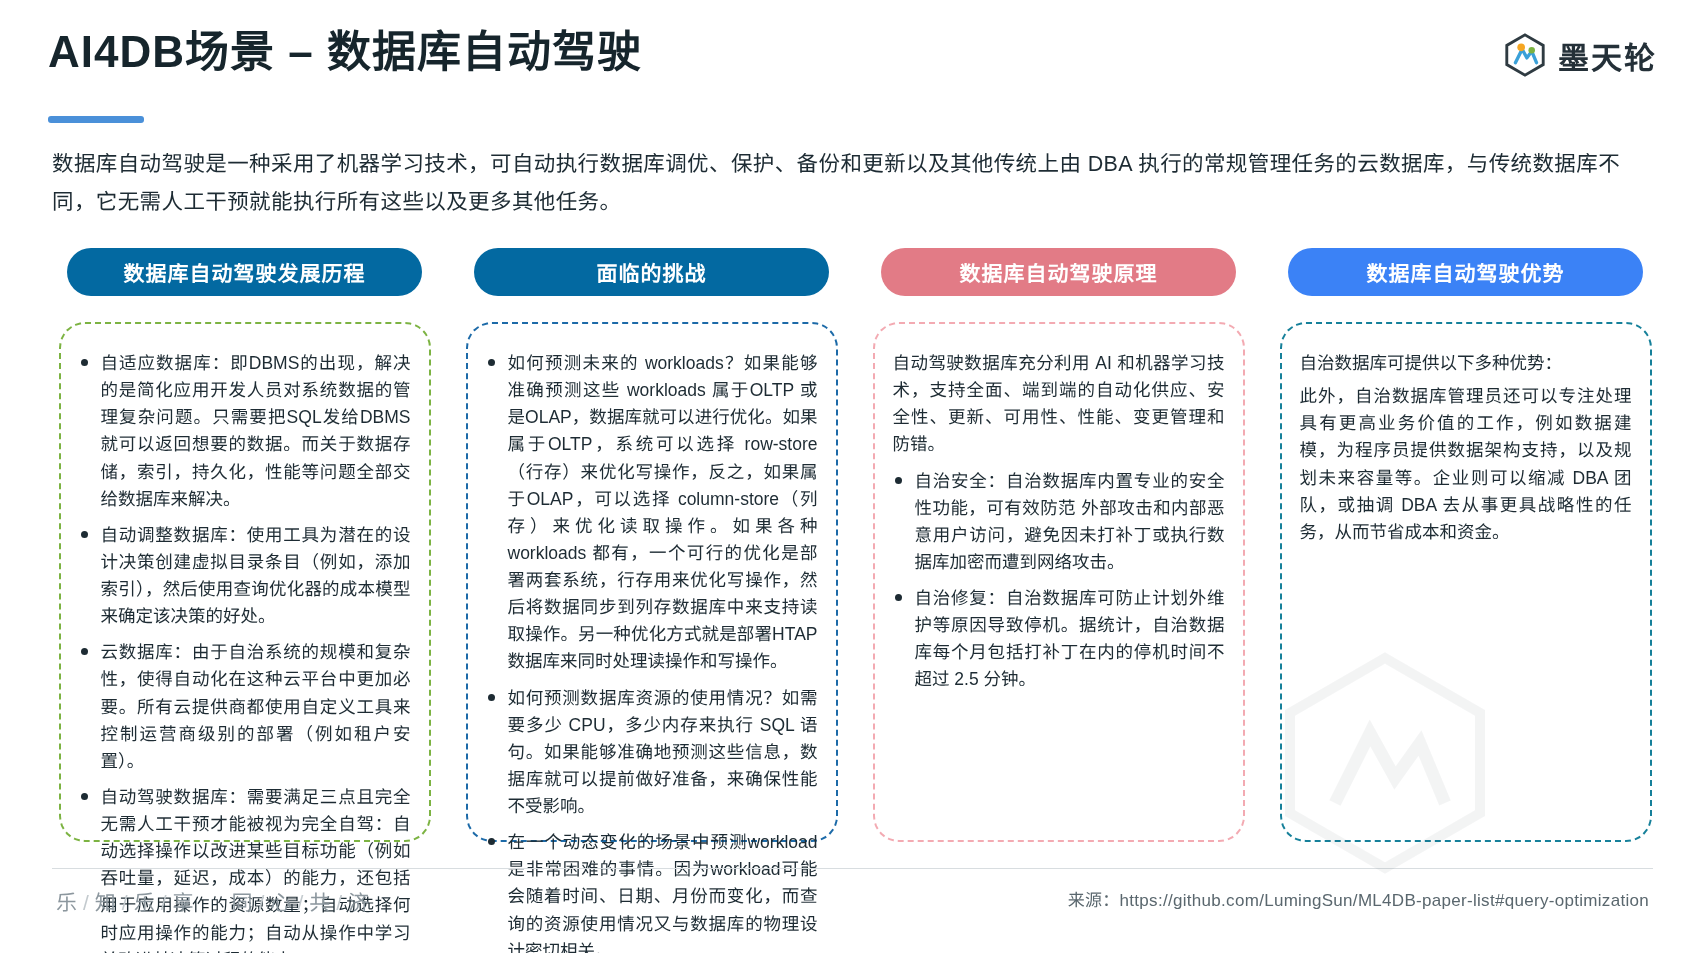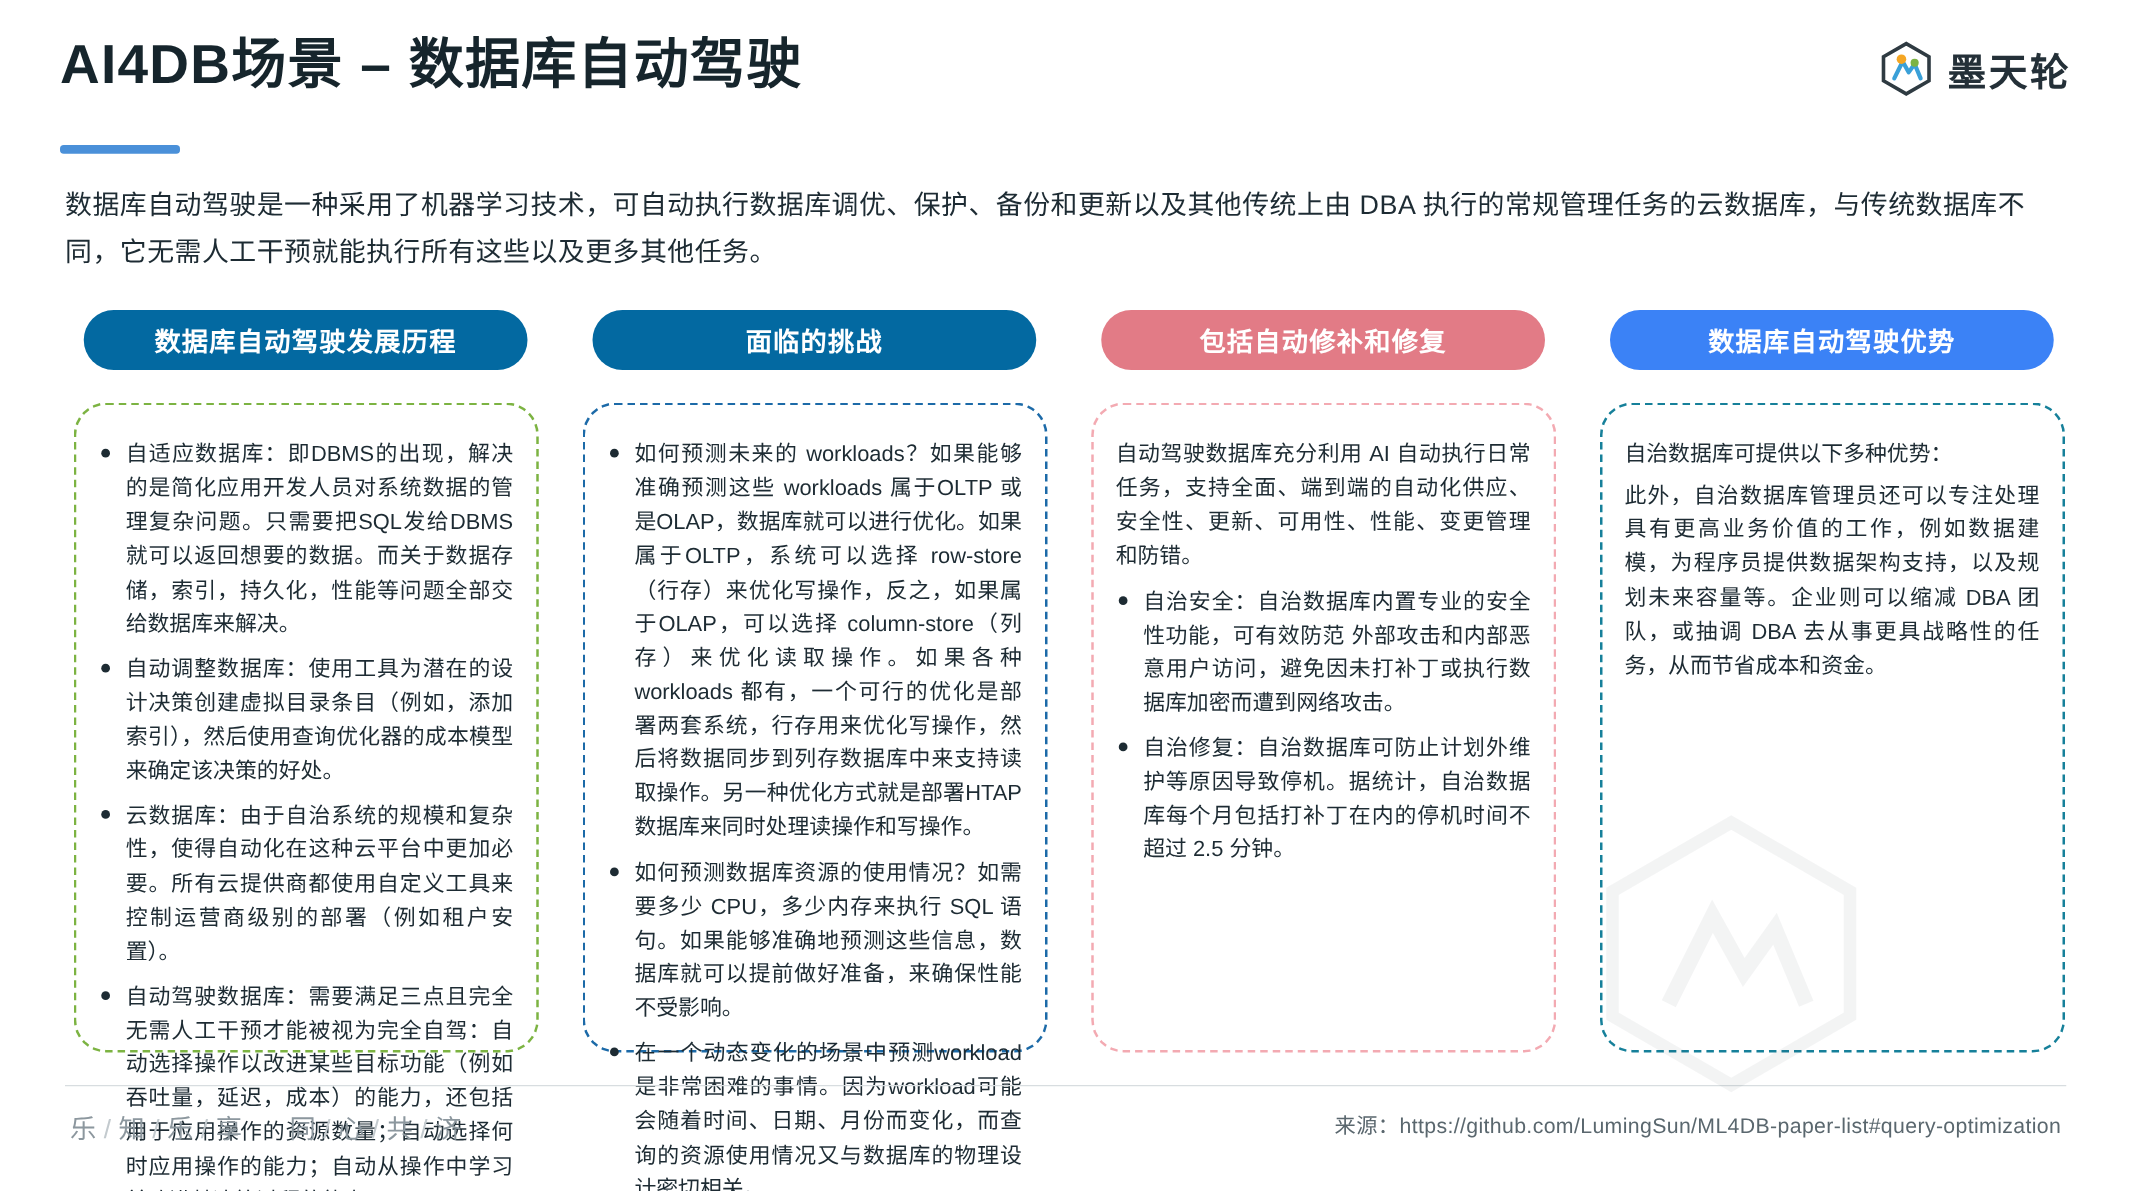--- a/index.html
+++ b/index.html
@@ -230,23 +230,23 @@
       <div class="col-body">
         <ul class="bullets">
           <li>如何预测未来的 workloads？如果能够准确预测这些 workloads 属于OLTP 或是OLAP，数据库就可以进行优化。如果属于OLTP，系统可以选择 row-store（行存）来优化写操作，反之，如果属于OLAP，可以选择 column-store（列存）来优化读取操作。如果各种 workloads 都有，一个可行的优化是部署两套系统，行存用来优化写操作，然后将数据同步到列存数据库中来支持读取操作。另一种优化方式就是部署HTAP数据库来同时处理读操作和写操作。</li>
           <li>如何预测数据库资源的使用情况？如需要多少 CPU，多少内存来执行 SQL 语句。如果能够准确地预测这些信息，数据库就可以提前做好准备，来确保性能不受影响。</li>
           <li>在一个动态变化的场景中预测workload是非常困难的事情。因为workload可能会随着时间、日期、月份而变化，而查询的资源使用情况又与数据库的物理设计密切相关。</li>
         </ul>
       </div>
     </div>
 
     <div class="col col-3">
-      <div class="col-head">包括自动修补和修复</div>
-      <div class="col-body">
-        <p class="plain-para">自动驾驶数据库充分利用 AI 自动执行日常任务，支持全面、端到端的自动化供应、安全性、更新、可用性、性能、变更管理和防错。</p>
+      <div class="col-head">数据库自动驾驶原理</div>
+      <div class="col-body">
+        <p class="plain-para">自动驾驶数据库充分利用 AI 和机器学习技术，支持全面、端到端的自动化供应、安全性、更新、可用性、性能、变更管理和防错。</p>
         <ul class="bullets">
           <li>自治安全：自治数据库内置专业的安全性功能，可有效防范 外部攻击和内部恶意用户访问，避免因未打补丁或执行数据库加密而遭到网络攻击。</li>
           <li>自治修复：自治数据库可防止计划外维护等原因导致停机。据统计，自治数据库每个月包括打补丁在内的停机时间不超过 2.5 分钟。</li>
         </ul>
       </div>
     </div>
 
     <div class="col col-4">
       <div class="col-head">数据库自动驾驶优势</div>
       <div class="col-body">

